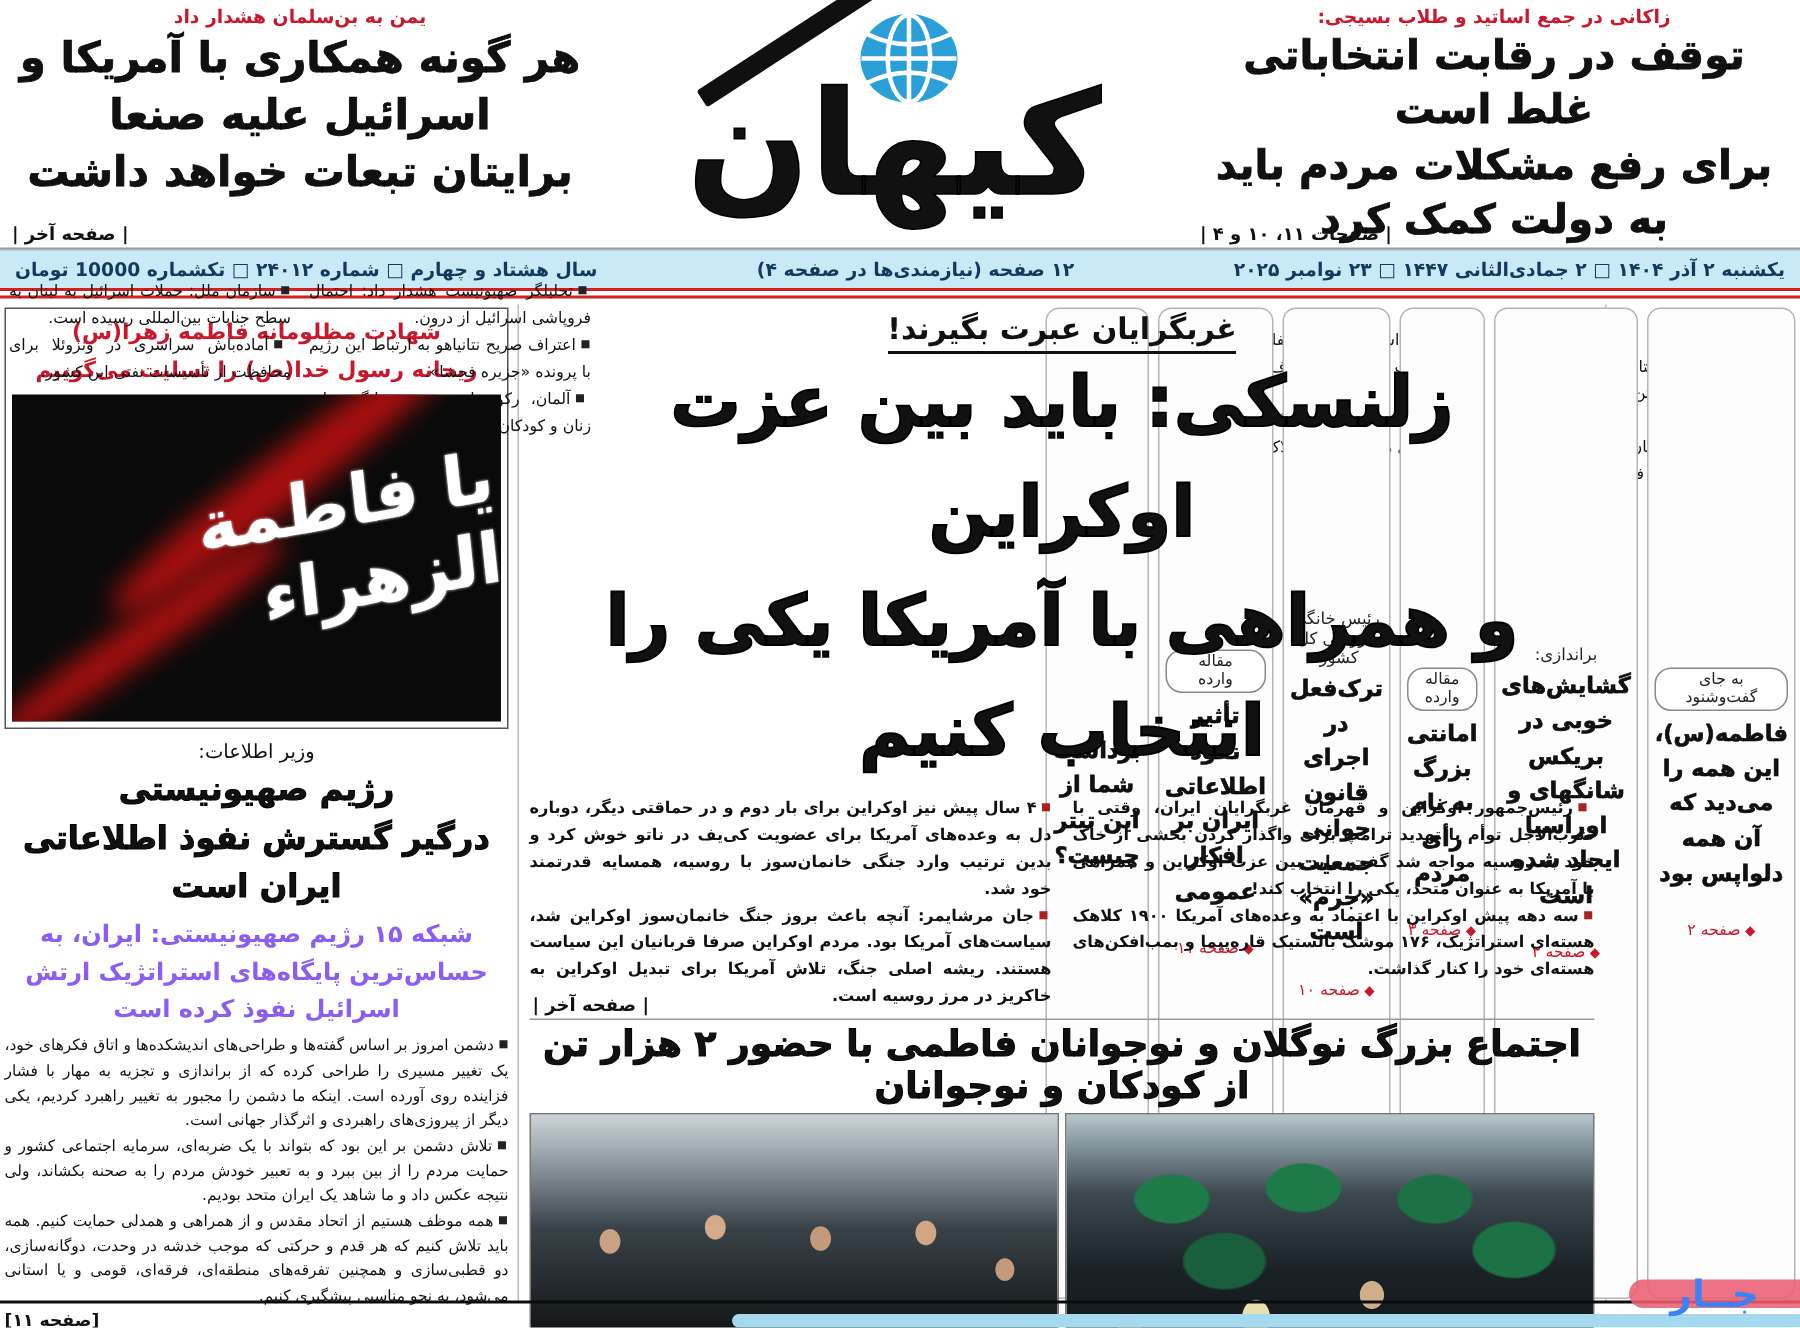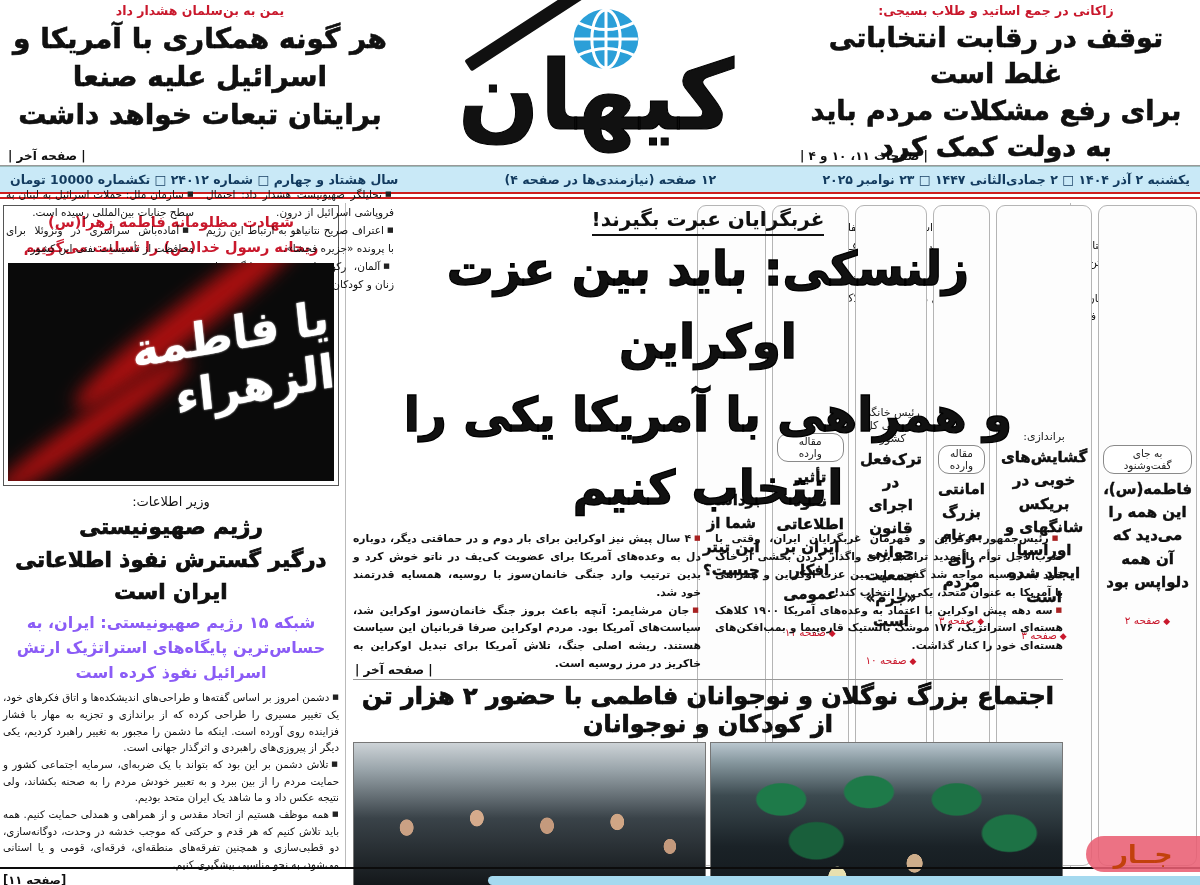--- a/index.html
+++ b/index.html
@@ -104,24 +104,24 @@
   .intel { margin-top:8px; position:relative; flex:1; }
   .i-kicker { text-align:center; font-size:13px; margin-bottom:2px; }
   .i-head { text-align:center; font-weight:bold; font-size:21.5px; -webkit-text-stroke:.7px #000; line-height:1.5; }
   .i-sub { text-align:center; color:#8b5cf6; font-weight:bold; font-size:16px; line-height:1.55; margin:3px 0 4px; }
   .intel .brief { font-size:10.3px; line-height:1.62; }
   .i-page { font-weight:bold; font-size:11.5px; float:left; }
 
   
   .botrule { position:absolute; left:0; right:0; bottom:16px; height:2px; background:#0c0c0c; }
   .botblue { position:absolute; right:0; bottom:0; width:712px; height:9px; background:#a5d9ef; border-radius:5px 0 0 5px; }
-  .jaaar { position:absolute; right:0; bottom:13px; width:114px; height:36px;
+  .jaaar { position:absolute; right:0; bottom:13px; width:114px; height:19px;
     background:rgba(233,94,115,.88); border-radius:18px 0 0 18px; z-index:9;
     display:flex; align-items:center; justify-content:center;
-    color:#c2410c; font-weight:bold; font-size:25px; }
+    color:#3b82f6; font-weight:bold; font-size:25px; }
 </style>
 </head>
 <body>
 
 <header class="hdr">
 
   <div class="hstory hstory-r">
     <div class="hdr-kicker">زاکانی در جمع اساتید و طلاب بسیجی:</div>
     <div class="hdr-head">
       <div>توقف در رقابت انتخاباتی غلط است</div>

